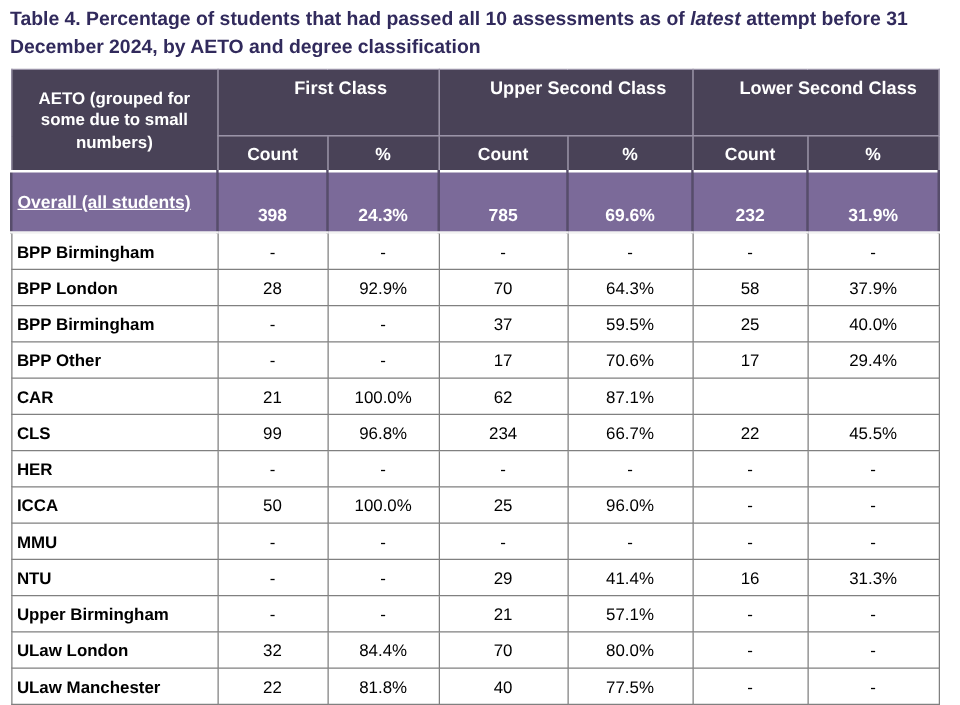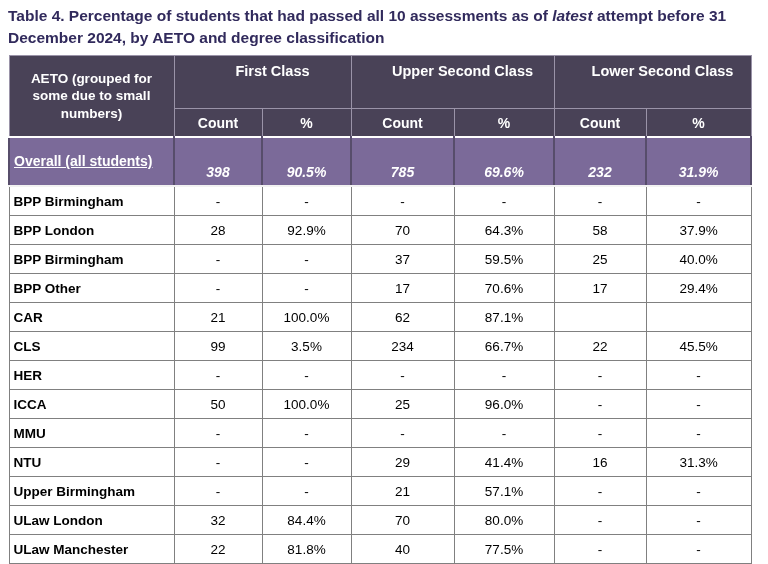--- a/index.html
+++ b/index.html
@@ -71,21 +71,20 @@
     text-align:left;
     vertical-align:middle;
     padding-left:4px;
     line-height:1.35;
     text-decoration:underline;
   }
   tr.overall td.val{
     text-align:center;
     vertical-align:bottom;
     padding-bottom:5px;
-    font-style:italic;
   }
   tbody td{
     border:1px solid var(--body-border);
     background:#ffffff;
     color:#000000;
     font-size:13.5px;
     height:26px;
     text-align:center;
     vertical-align:middle;
   }
@@ -123,21 +122,21 @@
       <th class="sub">Count</th>
       <th class="sub">%</th>
       <th class="sub">Count</th>
       <th class="sub">%</th>
       <th class="sub">Count</th>
       <th class="sub">%</th>
     </tr>
     <tr class="overall">
       <td class="rowlabel">Overall (all students)</td>
       <td class="val">398</td>
-      <td class="val">90.5%</td>
+      <td class="val">24.3%</td>
       <td class="val">785</td>
       <td class="val">69.6%</td>
       <td class="val">232</td>
       <td class="val">31.9%</td>
     </tr>
   </thead>
   <tbody>
       <tr>
         <td class="rowlabel">BPP Birmingham</td>
         <td>-</td>
@@ -179,21 +178,21 @@
         <td>21</td>
         <td>100.0%</td>
         <td>62</td>
         <td>87.1%</td>
         <td></td>
         <td></td>
       </tr>
       <tr>
         <td class="rowlabel">CLS</td>
         <td>99</td>
-        <td>3.5%</td>
+        <td>96.8%</td>
         <td>234</td>
         <td>66.7%</td>
         <td>22</td>
         <td>45.5%</td>
       </tr>
       <tr>
         <td class="rowlabel">HER</td>
         <td>-</td>
         <td>-</td>
         <td>-</td>

